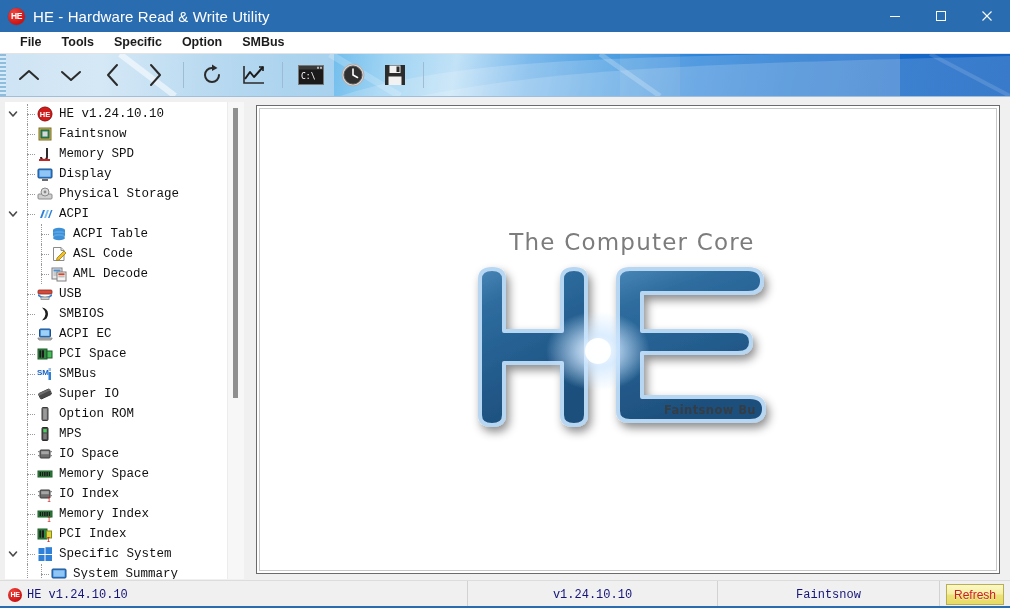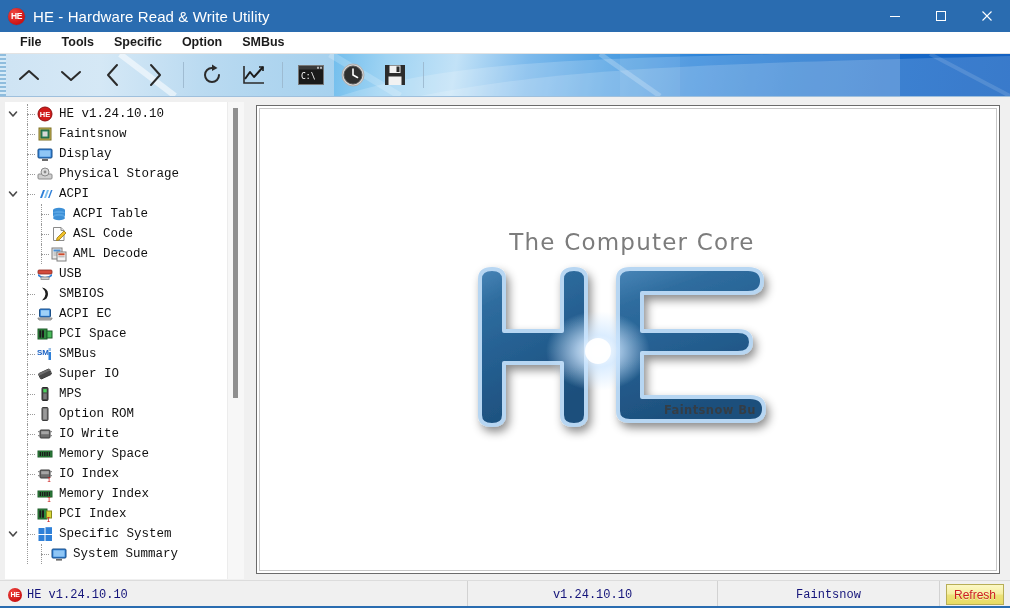--- a/index.html
+++ b/index.html
@@ -376,20 +376,31 @@
                 <rect x="5.5" y="5.5" width="5" height="5" fill="#d8d8d8"></rect>
               </svg>
             </div>
             <div class="nlabel">Faintsnow</div>
           </div>
           <div class="node">
             <div class="twisty blank"></div>
             <div class="guide t"></div>
             <div class="ticon">
               <svg width="16" height="16" viewBox="0 0 16 16">
+                <path d="M10 2 L10 11 q0 3 -3 3 q-3 0 -3 -3" stroke="#2b2b2b" stroke-width="2" fill="none"></path>
+                <rect x="2" y="13" width="11" height="2" fill="#cc2222"></rect>
+              </svg>
+            </div>
+            <div class="nlabel">Memory SPD</div>
+          </div>
+          <div class="node">
+            <div class="twisty blank"></div>
+            <div class="guide t"></div>
+            <div class="ticon">
+              <svg width="16" height="16" viewBox="0 0 16 16">
                 <rect x="1" y="3" width="14" height="9" rx="1" fill="#2f80d8" stroke="#1b4f87" stroke-width="1"></rect>
                 <rect x="2.5" y="4.3" width="11" height="6.4" fill="#8fc6f5"></rect>
                 <rect x="5" y="13" width="6" height="2" fill="#6b6b6b"></rect>
               </svg>
             </div>
             <div class="nlabel">Display</div>
           </div>
           <div class="node">
             <div class="twisty blank"></div>
             <div class="guide t"></div>
@@ -538,52 +549,52 @@
                 </g>
               </svg>
             </div>
             <div class="nlabel">Super IO</div>
           </div>
           <div class="node">
             <div class="twisty blank"></div>
             <div class="guide t"></div>
             <div class="ticon">
               <svg width="16" height="16" viewBox="0 0 16 16">
+                <rect x="5" y="1.5" width="6" height="13" rx="1" fill="#6e6e6e" stroke="#3c3c3c" stroke-width="1"></rect>
+                <rect x="6.2" y="2.8" width="3.6" height="10.5" fill="#9a9a9a"></rect>
+              </svg>
+            </div>
+            <div class="nlabel">Option ROM</div>
+          </div>
+          <div class="node">
+            <div class="twisty blank"></div>
+            <div class="guide t"></div>
+            <div class="ticon">
+              <svg width="16" height="16" viewBox="0 0 16 16">
                 <rect x="5" y="1.5" width="6" height="13" rx="1" fill="#4a4a4a" stroke="#2a2a2a" stroke-width="1"></rect>
                 <rect x="6.3" y="3" width="3.4" height="3.4" fill="#4bd05c"></rect>
                 <rect x="6.3" y="7.5" width="3.4" height="5.5" fill="#7a7a7a"></rect>
               </svg>
             </div>
             <div class="nlabel">MPS</div>
-          </div>
-          <div class="node">
-            <div class="twisty blank"></div>
-            <div class="guide t"></div>
-            <div class="ticon">
-              <svg width="16" height="16" viewBox="0 0 16 16">
-                <rect x="5" y="1.5" width="6" height="13" rx="1" fill="#6e6e6e" stroke="#3c3c3c" stroke-width="1"></rect>
-                <rect x="6.2" y="2.8" width="3.6" height="10.5" fill="#9a9a9a"></rect>
-              </svg>
-            </div>
-            <div class="nlabel">Option ROM</div>
           </div>
           <div class="node">
             <div class="twisty blank"></div>
             <div class="guide t"></div>
             <div class="ticon">
               <svg width="16" height="16" viewBox="0 0 16 16">
                 <rect x="3" y="4" width="10" height="8" rx="1" fill="#6e6e6e" stroke="#3a3a3a" stroke-width="1"></rect>
                 <rect x="4.2" y="5.2" width="7.6" height="3" fill="#a5a5a5"></rect>
                 <rect x="1" y="5" width="2" height="1.2" fill="#8a8a8a"></rect>
                 <rect x="1" y="9" width="2" height="1.2" fill="#8a8a8a"></rect>
                 <rect x="13" y="5" width="2" height="1.2" fill="#8a8a8a"></rect>
                 <rect x="13" y="9" width="2" height="1.2" fill="#8a8a8a"></rect>
               </svg>
             </div>
-            <div class="nlabel">IO Write</div>
+            <div class="nlabel">IO Space</div>
           </div>
           <div class="node">
             <div class="twisty blank"></div>
             <div class="guide t"></div>
             <div class="ticon">
               <svg width="16" height="16" viewBox="0 0 16 16">
                 <rect x="1" y="5" width="14" height="6" fill="#2f8a3f" stroke="#1c5a29" stroke-width="1"></rect>
                 <rect x="2.5" y="6" width="1.5" height="4" fill="#1b1b1b"></rect>
                 <rect x="4.8" y="6" width="1.5" height="4" fill="#1b1b1b"></rect>
                 <rect x="7.1" y="6" width="1.5" height="4" fill="#1b1b1b"></rect>

